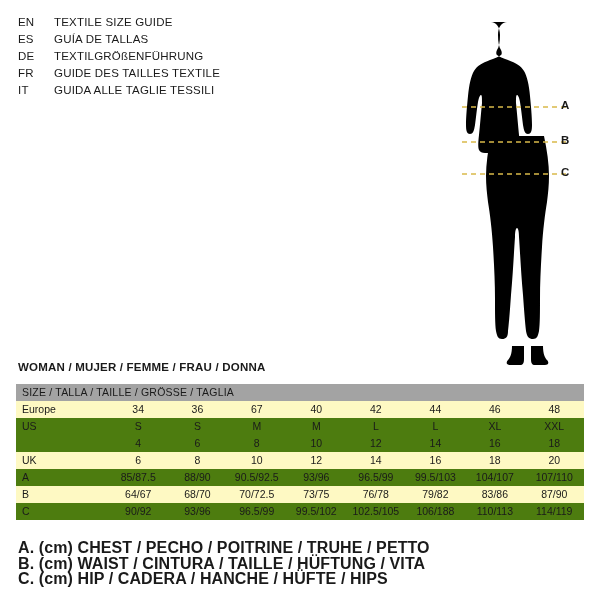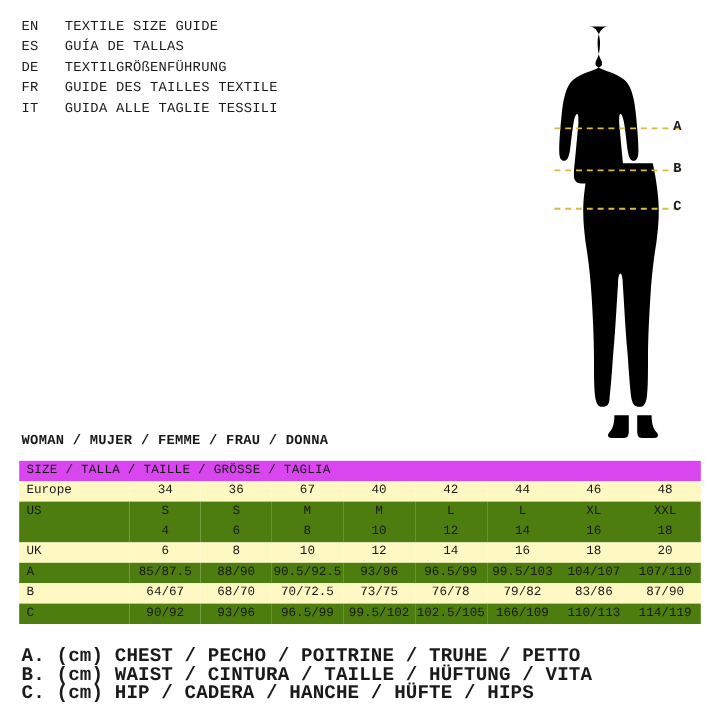--- a/index.html
+++ b/index.html
@@ -12,21 +12,20 @@
     height: 600px;
     font-family: "Liberation Sans", sans-serif;
     color: #1a1a1a;
     position: relative;
     overflow: hidden;
   }
   #page {
     position: relative;
     width: 532px;
     height: 600px;
-    font-family: Liberation Mono, monospace;
   }
 
   
   .lang-block {
     position: absolute;
     left: 18px;
     top: 14px;
     width: 300px;
   }
   .lang-row {
@@ -78,21 +77,21 @@
     font-size: 10.5px;
   }
   .size-table td {
     padding: 0;
     height: 17px;
     line-height: 17px;
     vertical-align: middle;
     color: #1a1a1a;
   }
   .row-head td {
-    background: #d946ef;
+    background: #a3a3a3;
     font-weight: normal;
     font-size: 10.5px;
     letter-spacing: 0.2px;
   }
   .row-light td { background: #fef9c3; }
   .row-grey td  { background: #4d7c0f; }
 
   .c-label {
     width: 88px;
     padding-left: 6px !important;
@@ -299,21 +298,21 @@
         <td class="c-val">87/90</td>
       </tr>
 
       <tr class="row-grey">
         <td class="c-label">C</td>
         <td class="c-val">90/92</td>
         <td class="c-val">93/96</td>
         <td class="c-val">96.5/99</td>
         <td class="c-val">99.5/102</td>
         <td class="c-val">102.5/105</td>
-        <td class="c-val">166/109</td>
+        <td class="c-val">106/188</td>
         <td class="c-val">110/113</td>
         <td class="c-val">114/119</td>
       </tr>
     </tbody>
   </table>
 
   <div class="legend">
     <div class="legend-row">A. (cm) CHEST / PECHO / POITRINE / TRUHE / PETTO</div>
     <div class="legend-row">B. (cm) WAIST / CINTURA / TAILLE / HÜFTUNG / VITA</div>
     <div class="legend-row">C. (cm) HIP / CADERA / HANCHE / HÜFTE / HIPS</div>

